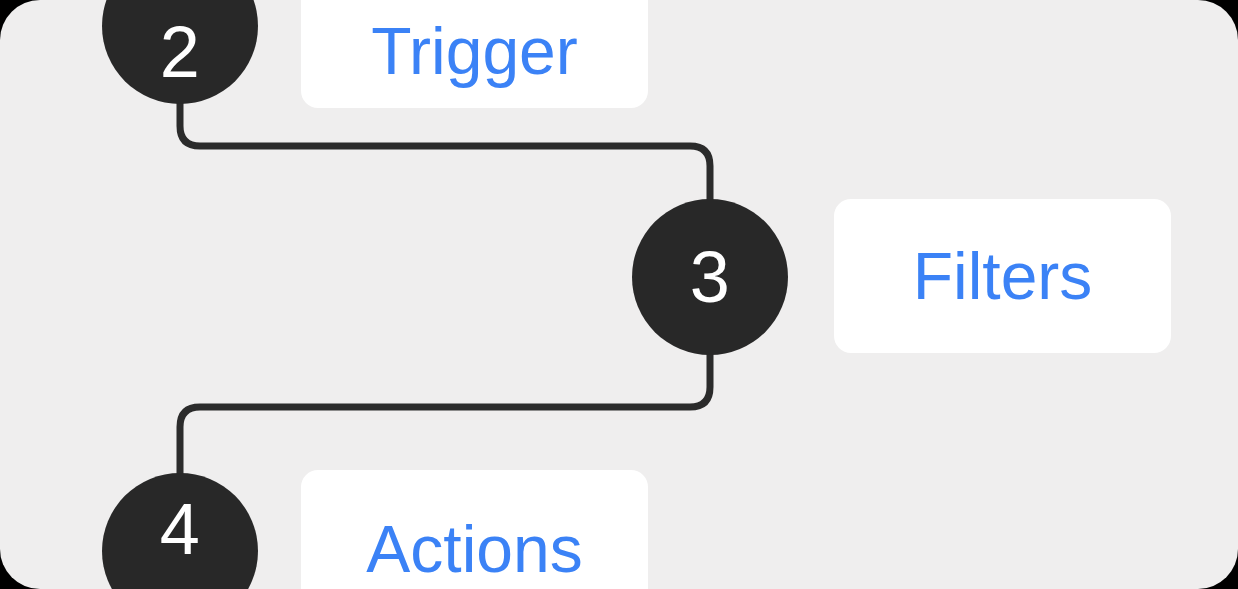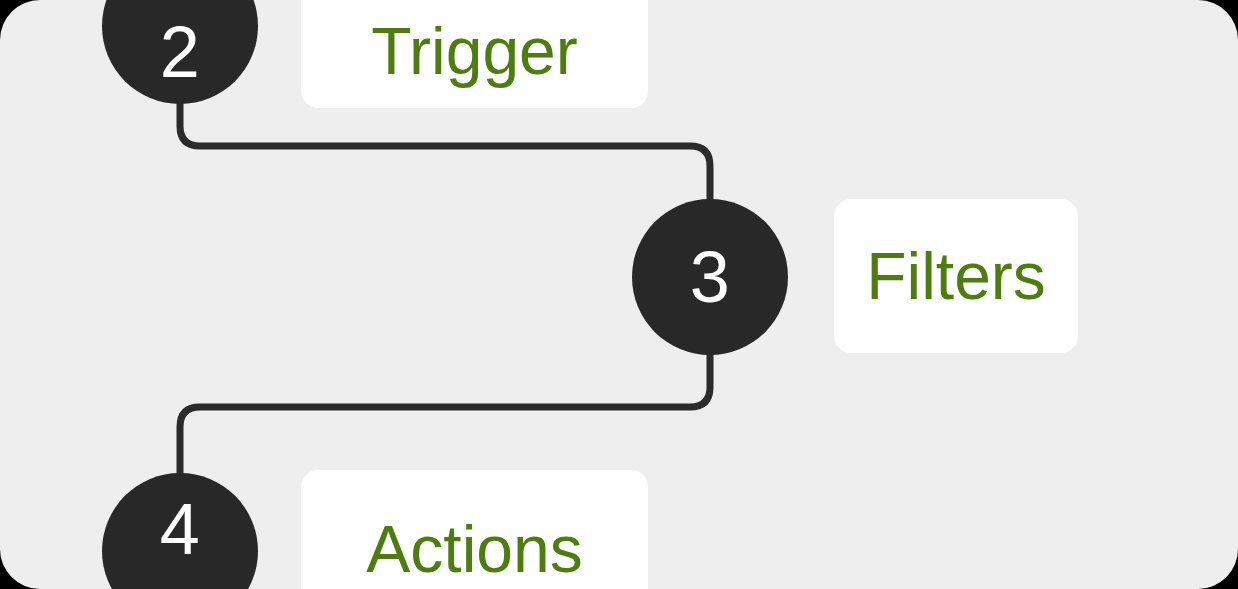--- a/index.html
+++ b/index.html
@@ -51,38 +51,38 @@
   }
   .card {
     position: absolute;
     background: #FFFFFF;
     border-radius: 17px;
     display: flex;
     align-items: center;
     justify-content: center;
   }
   .card-label {
-    color: #4d7c0f;
+    color: #3b82f6;
     font-size: 66px;
     font-weight: 400;
     line-height: 1;
     white-space: nowrap;
   }
   
   #circle-2 { left: 102px; top: -52px; }
   #circle-2 .node-num { position: relative; top: 26px; }
   
   #circle-3 { left: 632px; top: 199px; }
   
   #circle-4 { left: 102px; top: 473px; }
   #circle-4 .node-num { position: relative; top: -22px; }
   
   #card-trigger { left: 301px; top: -62px; width: 347px; height: 170px; }
   #card-trigger .card-label { position: relative; top: 28px; }
-  #card-filters { left: 834px; top: 199px; width: 244px; height: 154px; }
+  #card-filters { left: 834px; top: 199px; width: 337px; height: 154px; }
   #card-actions { left: 301px; top: 470px; width: 347px; height: 170px; }
   #card-actions .card-label { position: relative; top: -28px; margin-top: 44px; }
 </style>
 </head>
 <body>
 
 <div id="root">
   <div id="canvas">
 
     <svg id="connectors" viewBox="0 0 1238 589" width="1238" height="589">

